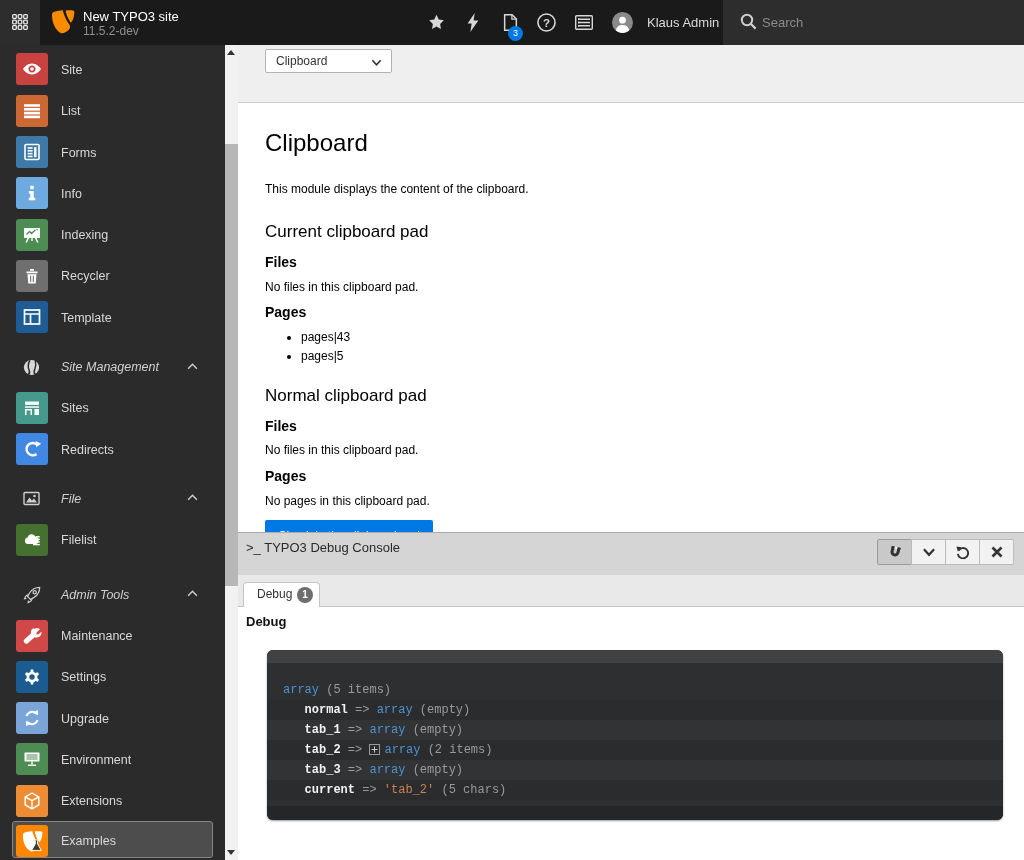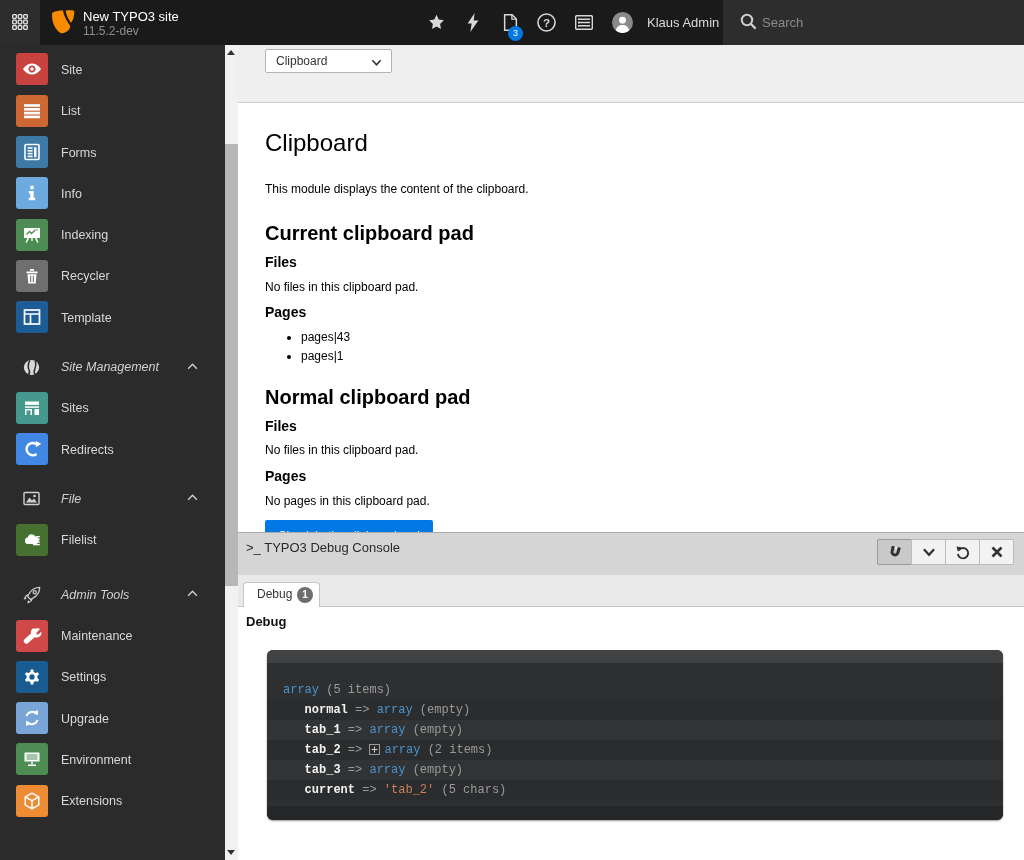--- a/index.html
+++ b/index.html
@@ -40,21 +40,21 @@
 .sbarrow { position:absolute; left:2px; width:0; height:0; border-left:4.5px solid transparent; border-right:4.5px solid transparent; }
 
 
 #content { position:absolute; left:238px; top:45px; width:786px; height:815px; background:#fff; }
 #docheader { position:absolute; left:0; top:0; width:786px; height:58px; background:#efefef; border-bottom:1px solid #cdcdcd; }
 #modselect { position:absolute; left:27px; top:4px; width:127px; height:24px; background:#fff;
   border:1px solid #b3b3b3; border-radius:2px; font-size:12px; color:#333; line-height:22px; padding-left:10px; }
 #modselect svg { position:absolute; right:9px; top:7px; }
 .ctext { position:absolute; left:27px; color:#000; }
 h1.ctext { font-size:24px; font-weight:400; letter-spacing:0px; }
-h2.ctext { font-size:20px; font-weight:700; }
+h2.ctext { font-size:17px; font-weight:400; }
 h3.ctext { font-size:14px; font-weight:700; }
 p.ctext  { font-size:12px; }
 ul.ctext { font-size:12px; list-style:disc; line-height:19px; }
 #thebtn { position:absolute; left:27px; top:475px; width:168px; height:32px; background:#0078e6;
   border-radius:2px; color:#fff; font-size:12px; text-align:center; line-height:32px; }
 
 
 #console { position:absolute; left:238px; top:532px; width:786px; height:328px; background:#fff; }
 #chead { position:absolute; left:0; top:0; width:786px; height:43px; background:#d5d5d5; border-top:1px solid #ababab;}
 #ctitle { position:absolute; left:8px; top:6.5px; font-size:13px; color:#2a2a2a; }
@@ -349,20 +349,33 @@
       <span class="ic" style="background:#ee8b35;">
           <svg width="20" height="20" viewBox="0 0 20 20">
             <g fill="none" stroke="#fff" stroke-width="1.5" stroke-linejoin="round">
               <path d="M10 2.2 L16.8 5.8 L16.8 13.8 L10 17.8 L3.2 13.8 L3.2 5.8 Z"></path>
               <path d="M3.4 6 L10 9.6 L16.6 6 M10 9.6 L10 17.4"></path>
             </g>
           </svg>
         </span>
       <span class="lbl">Extensions</span>
     </div>
+      <div class="mrow" style="top:775.5px;">
+        <div id="exhl" style="top:0px;"></div>
+      <span class="ic" style="background:#ff8700;">
+          <svg width="21" height="21" viewBox="0 0 24 24">
+            <path fill="#fff" d="M2.6,1.9 C6.0,0.9 9.5,0.35 11.8,0.3 C12.6,4.3 14.9,9.3 17.1,12.7 C18.1,13.9 18.7,14.9 19.0,15.8 C19.3,16.9 19.0,18.4 17.6,20.0 C15.9,21.9 13.2,23.3 10.9,23.3 C10.0,23.3 8.6,22.6 6.9,20.9 C4.3,18.3 1.0,13.0 1.0,5.0 C1.0,3.4 1.4,2.3 2.6,1.9 Z"></path>
+            <path fill="#fff" d="M14.7,0.45 C17.0,0.3 19.9,0.2 22.0,0.5 C23.0,0.65 23.3,1.0 23.3,1.9 C23.3,5.3 22.5,9.2 20.9,11.5 C20.5,12.1 20.0,12.6 19.7,12.7 C19.2,12.0 18.6,11.0 17.8,9.6 C16.4,7.0 15.0,3.7 14.7,0.45 Z"></path>
+            <g transform="translate(9.2,9.6) scale(0.97)">
+              <path fill="#3c3c3c" stroke="#fff" stroke-width="1.1" d="M5.2,0.7 L9.8,0.7 L8.8,2.1 L8.8,5.2 L13.2,13.0 L1.8,13.0 L6.2,5.2 L6.2,2.1 Z"></path>
+            </g>
+          </svg>
+        </span>
+      <span class="lbl">Examples</span>
+    </div>
     </div>
   <div id="mmscroll">
     <div class="sbarrow" style="top:5px; border-bottom:5px solid #333;"></div>
     <div class="thumb"></div>
     <div class="sbarrow" style="bottom:5px; border-top:5px solid #333;"></div>
   </div>
 
   <div id="content">
     <div id="docheader">
       <div id="modselect">Clipboard
@@ -372,21 +385,21 @@
       </div>
     </div>
     <h1 class="ctext" style="top:84px;">Clipboard</h1>
     <p class="ctext" style="top:137px;">This module displays the content of the clipboard.</p>
     <h2 class="ctext" style="top:177px;">Current clipboard pad</h2>
     <h3 class="ctext" style="top:209px;">Files</h3>
     <p class="ctext" style="top:235px;">No files in this clipboard pad.</p>
     <h3 class="ctext" style="top:259px;">Pages</h3>
     <ul class="ctext" style="top:283px; left:63px;">
       <li>pages|43</li>
-      <li>pages|1</li>
+      <li>pages|5</li>
     </ul>
     <h2 class="ctext" style="top:341px;">Normal clipboard pad</h2>
     <h3 class="ctext" style="top:373px;">Files</h3>
     <p class="ctext" style="top:398px;">No files in this clipboard pad.</p>
     <h3 class="ctext" style="top:423px;">Pages</h3>
     <p class="ctext" style="top:449px;">No pages in this clipboard pad.</p>
     <div id="thebtn">Check in the clipboard pad</div>
   </div>
 
   <div id="console">

